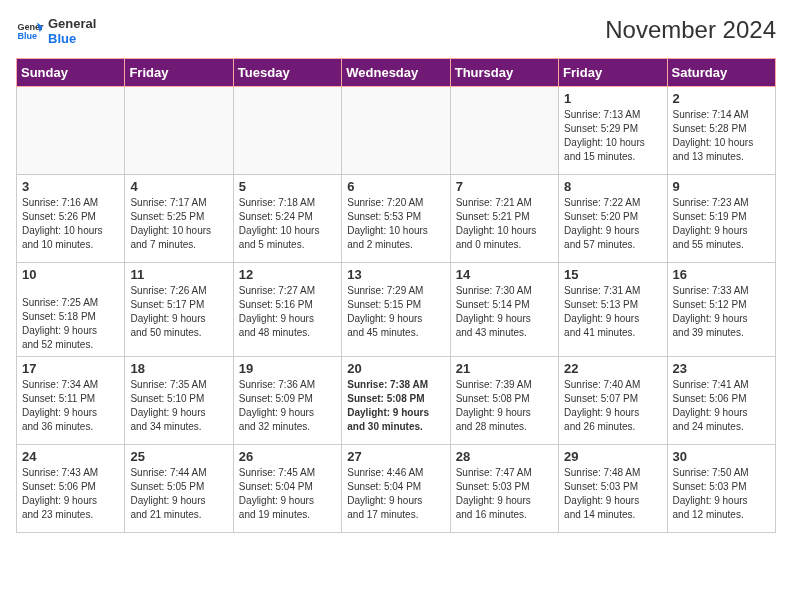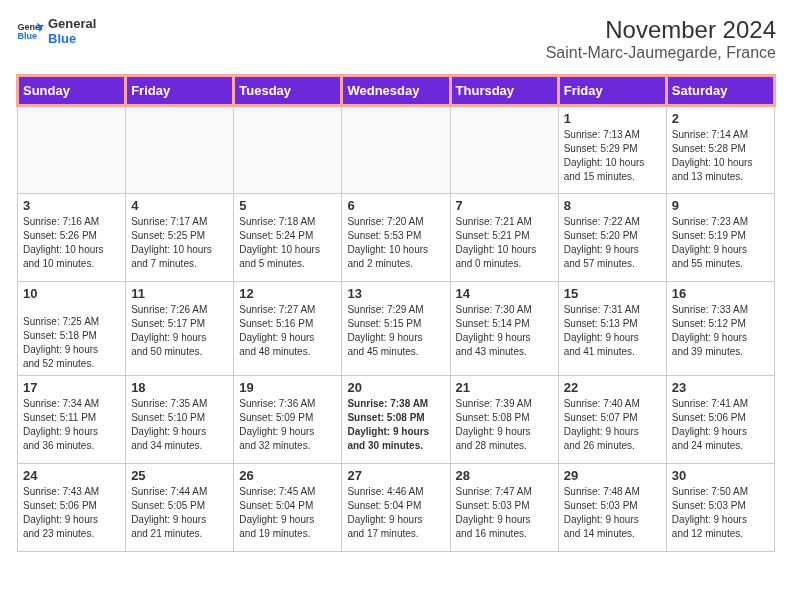--- a/index.html
+++ b/index.html
@@ -36,27 +36,27 @@
     .location {
       font-size: 16px;
       color: #555;
     }
     table {
       width: 100%;
       border-collapse: collapse;
       table-layout: fixed;
     }
     th {
-      background: #6d28d9;
+      background: #701a75;
       color: #fff;
       font-size: 13px;
       font-weight: bold;
       padding: 6px 4px;
       text-align: left;
-      border: 3px solid #fca5a5;
+      border: 1px solid #fca5a5;
     }
     td {
       border: 1px solid #ccc;
       vertical-align: top;
       padding: 4px 5px;
       font-size: 10.5px;
       color: #333;
       height: 88px;
       background: #fff;
     }
@@ -88,21 +88,20 @@
       <text x="2" y="32" font-size="13" font-weight="bold" fill="#1a73e8">Blue</text>
       <polygon points="30,8 38,14 34,22" fill="#1a73e8"></polygon>
     </svg>
     <div>
       <div style="font-size:13px;font-weight:bold;color:#333;">General</div>
       <div style="font-size:13px;font-weight:bold;color:#1a73e8;">Blue</div>
     </div>
   </div>
   <div class="title-block">
     <div class="month-title">November 2024</div>
-    <div class="location">Saint-Marc-Jaumegarde, France</div>
   </div>
 </div>
 
 <table>
   <thead>
     <tr>
     <th>Sunday</th>
         <th>Friday</th>
         <th>Tuesday</th>
         <th>Wednesday</th>

